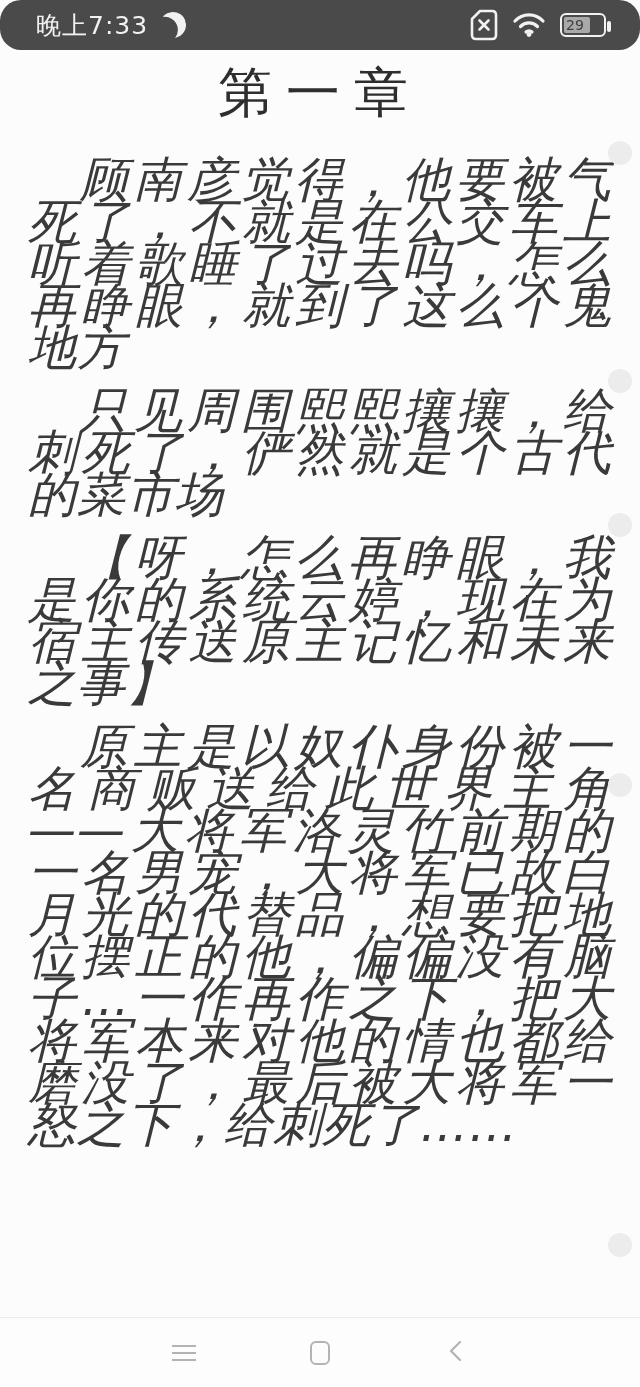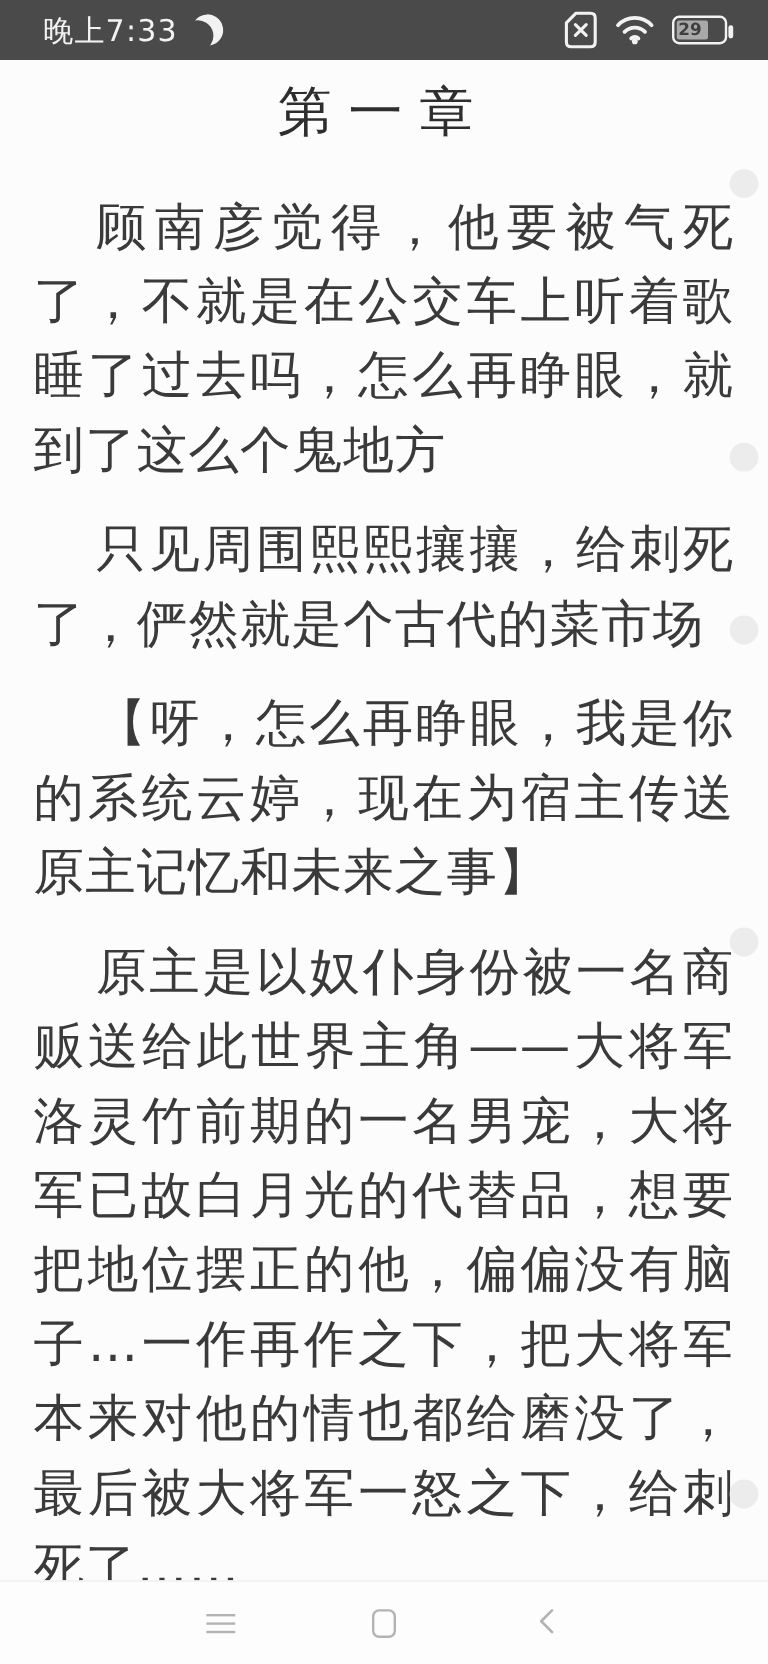--- a/index.html
+++ b/index.html
@@ -12,20 +12,21 @@
     width:640px; height:1387px;
   }
 
   
   .statusbar {
     position:absolute; top:0; left:0; right:0; height:50px;
     background:#4a4a4a;
     display:flex; align-items:center; justify-content:space-between;
     padding:0 34px 0 36px;
     color:#f2f2f2;
+    border-radius:21px;
   }
   .sb-left { display:flex; align-items:center; gap:12px; }
   .sb-time { font-size:25px; letter-spacing:1px; }
   .moon {
     width:26px; height:26px; border-radius:50%;
     box-shadow: inset -9px 3px 0 0 #f2f2f2;
     transform:rotate(-12deg);
   }
   .sb-right { display:flex; align-items:center; gap:14px; }
   .sim-svg, .wifi-svg { display:block; }
@@ -33,52 +34,53 @@
     position:relative; width:46px; height:24px;
     border:2.5px solid #f2f2f2; border-radius:6px;
     display:flex; align-items:center;
   }
   .battery-fill {
     position:absolute; left:2px; top:2px; bottom:2px; width:62%;
     background:#a9a9a9; border-radius:2px;
   }
   .battery-num {
     position:relative; z-index:1; width:62%;
-    text-align:center; font-size:14px; color:#3f3f3f; font-weight:bold;
+    text-align:center; font-size:14px; color:#3f3f3f; font-weight:normal;
   }
   .battery-nub {
     position:absolute; right:-7px; top:6px;
     width:4px; height:11px; background:#f2f2f2; border-radius:2px;
   }
 
   
   .reader {
     position:absolute; top:50px; left:0; right:0; bottom:70px;
     background:#fcfcfc;
     padding:0 28px;
     overflow:hidden;
     color:#3a3a3a;
   }
   .chapter-title {
     text-align:center;
-    font-size:45px;
+    font-size:54px;
     line-height:78px;
     margin:4px 0 26px 0;
     color:#2e2e2e;
     font-weight:normal;
     letter-spacing:14px;
   }
   .para {
-    font-size:42px;
-    line-height:62px;
+    font-size:48px;
+    line-height:42px;
     text-indent:52px;
     margin-bottom:21px;
     letter-spacing:1px;
     word-break:break-all;
     text-align:justify;
+    font-style:italic;
   }
 
   
   .para-dot {
     position:absolute; width:24px; height:24px; border-radius:50%;
     background:#ececec; left:608px;
   }
   .para-dot.d1 { top:141px; }
   .para-dot.d2 { top:369px; }
   .para-dot.d3 { top:513px; }

